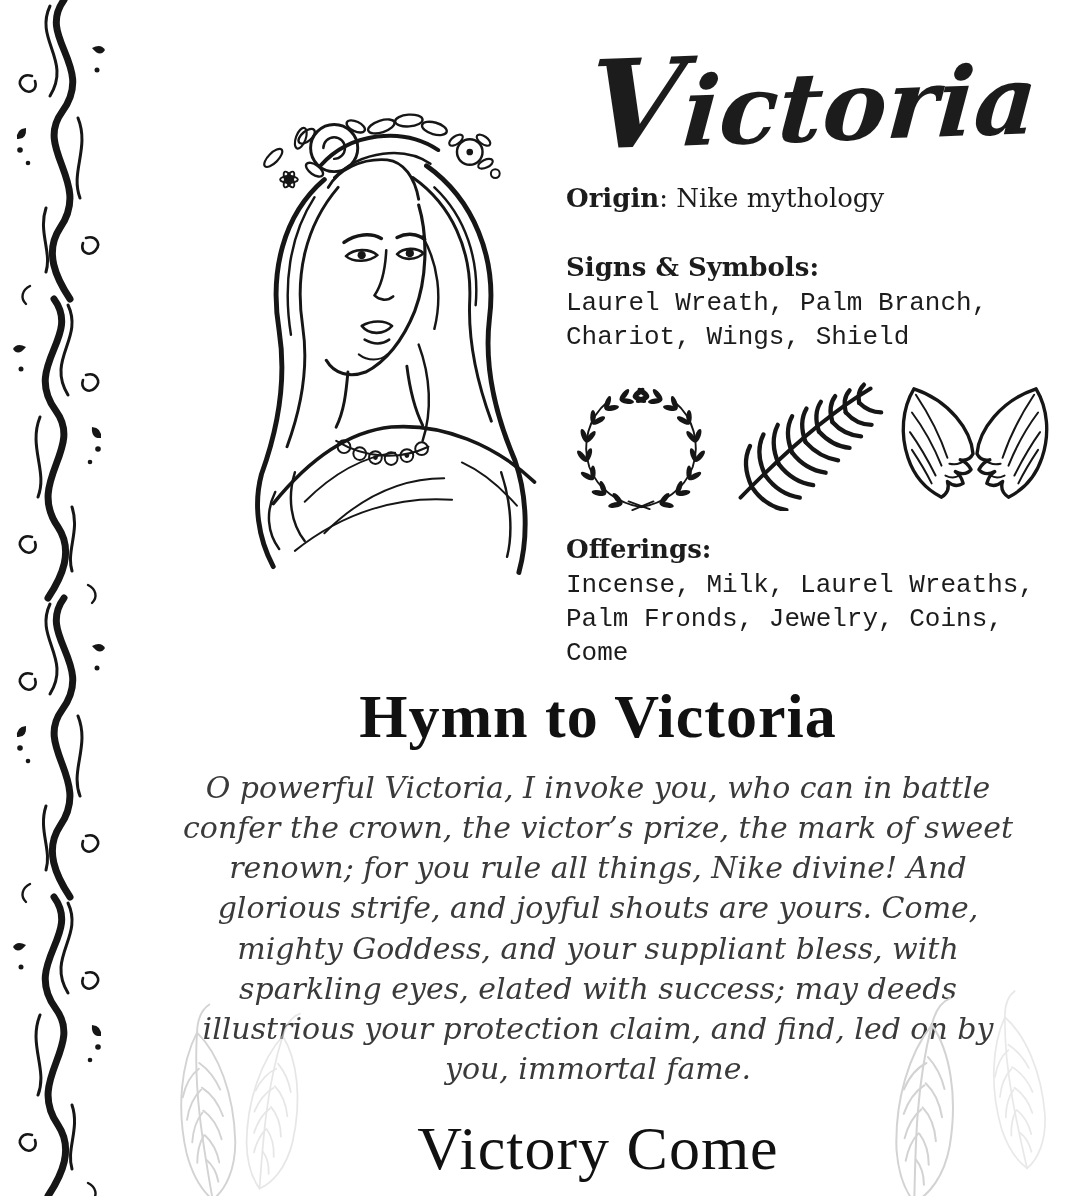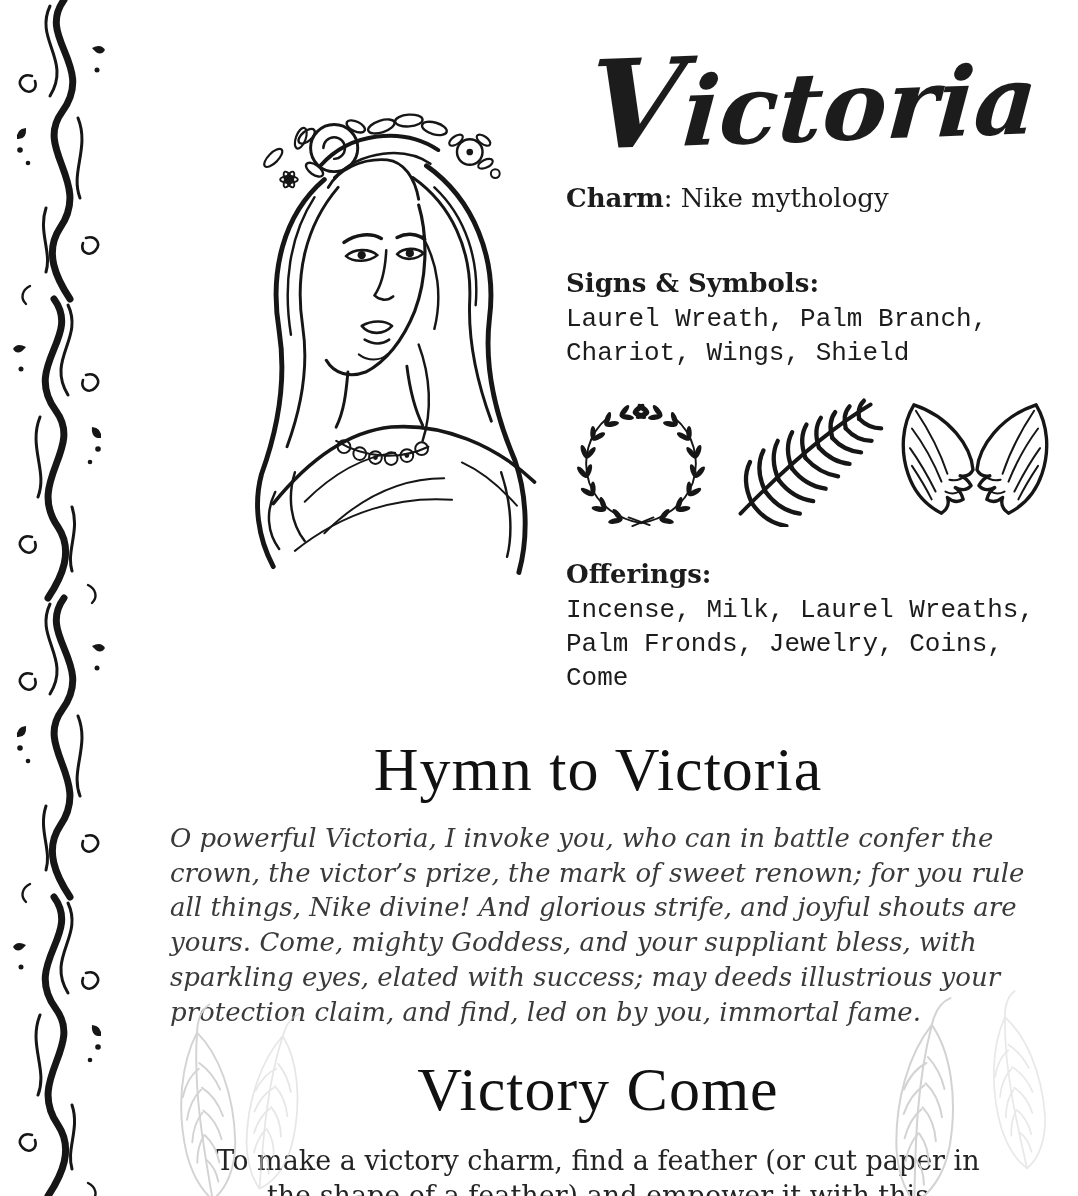--- a/index.html
+++ b/index.html
@@ -36,46 +36,46 @@
     line-height: 1.15;
     text-align: center;
     transform: skewX(-6deg) rotate(-2deg);
     white-space: nowrap;
   }
   .page-title::first-letter { font-size: 1.28em; }
 
   .info-block { font-size: 26px; line-height: 1.32; }
   .info-block .label { font-weight: bold; }
   .info-origin   { margin-top: 12px; }
-  .info-signs    { margin-top: 50px; max-width: 500px; }
+  .info-signs    { margin-top: 34px; max-width: 500px; }
   .info-signs .value, .info-offerings .value { display: block; margin-top: 2px; font-family: Liberation Mono, monospace; }
-  .info-offerings{ margin-top: 30px; max-width: 505px; }
+  .info-offerings{ margin-top: 21px; max-width: 505px; }
 
   .symbol-row {
     margin-top: 22px;
     display: flex; align-items: center; justify-content: space-between;
     padding-right: 6px; height: 134px;
   }
 
   
   .section-heading {
     font-family: "Liberation Serif", serif;
     font-weight: 500;
     font-size: 62px;
     text-align: center;
     color: #111111;
     letter-spacing: 1px;
   }
-  .hymn-heading { margin-top: 38px; }
+  .hymn-heading { margin-top: 10px; font-weight: bold; }
   .hymn-text {
     margin: 16px auto 8px auto;
     max-width: 856px;
-    text-align: left;
+    text-align: center;
     font-style: italic;
-    font-size: 26px;
+    font-size: 30px;
     line-height: 1.34;
     color: #3a3a3a;
   }
   .charm-heading { margin-top: 24px; }
   .charm-intro {
     margin: 18px auto 0 auto;
     max-width: 770px;
     text-align: center;
     font-size: 27px;
     line-height: 1.3;
@@ -205,21 +205,21 @@
         <circle class="fill" cx="164" cy="142" r="4"></circle>
         <ellipse class="ink" stroke-width="2.2" cx="148" cy="120" rx="12" ry="5" transform="rotate(-45 148 120)"></ellipse>
         <ellipse class="ink" stroke-width="2.2" cx="176" cy="100" rx="11" ry="5" transform="rotate(-70 176 100)"></ellipse>
       </svg>
     </div>
 
     <div class="info-col">
       <h1 class="page-title">Victoria</h1>
 
       <p class="info-block info-origin">
-        <span class="label">Charm</span><span>:</span>
+        <span class="label">Origin</span><span>:</span>
         <span class="value">Nike mythology</span>
       </p>
 
       <p class="info-block info-signs">
         <span class="label">Signs &amp; Symbols</span><span class="label">:</span>
         <span class="value">Laurel Wreath, Palm Branch, Chariot, Wings, Shield</span>
       </p>
 
       <div class="symbol-row">
 

